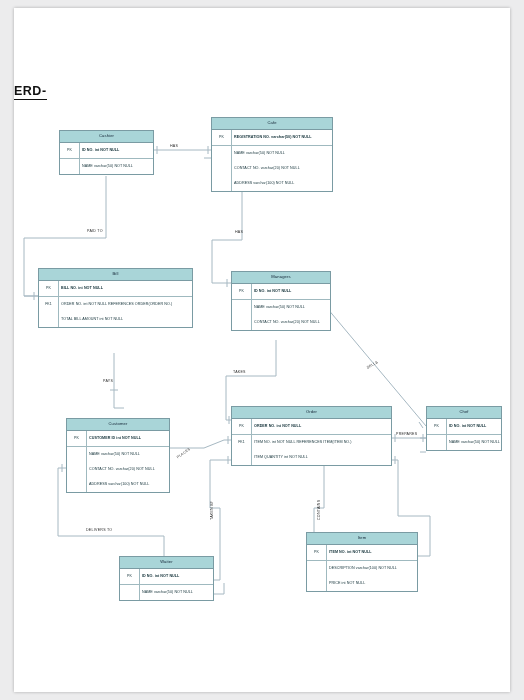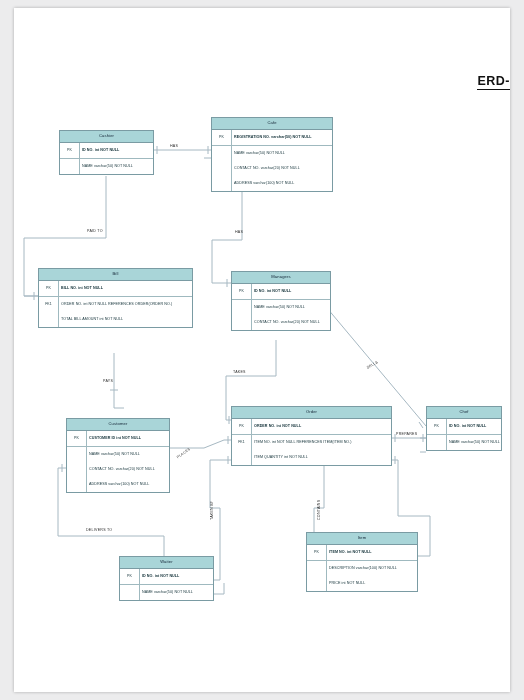--- a/index.html
+++ b/index.html
@@ -13,22 +13,22 @@
     position:absolute;left:14px;top:8px;
     width:496px;height:684px;
     background:#ffffff;
     box-shadow:0 0 3px rgba(0,0,0,.28);
   }
   #canvas{position:absolute;inset:0;}
 
   
   .title{
     position:absolute;
-    left:0;right:0;top:66px;
-    text-align:right;
+    left:0;right:0;top:76px;
+    text-align:left;
     font-size:12.5px;
     font-weight:bold;
     letter-spacing:.5px;
     color:#111;
   }
   .title span{border-bottom:1.6px solid #111;padding-bottom:1px;}
 
   
   .entity{
     position:absolute;

